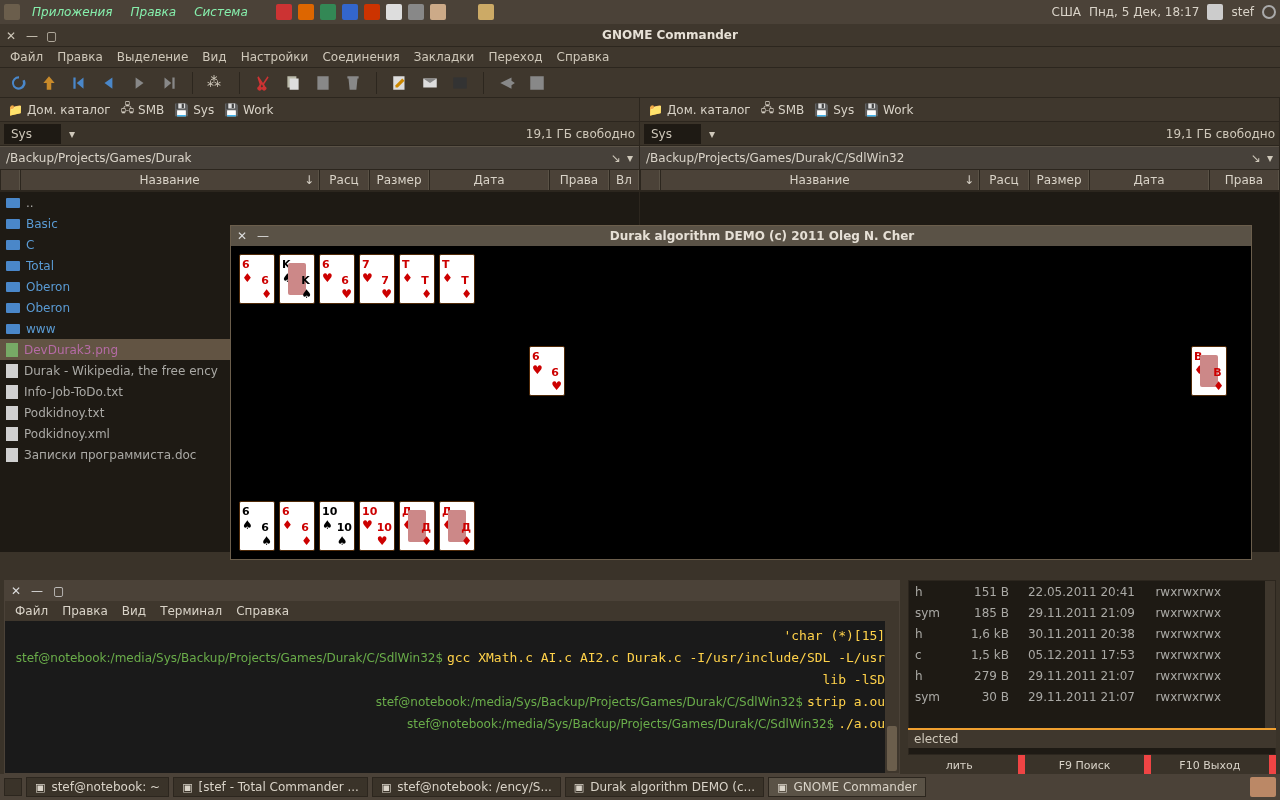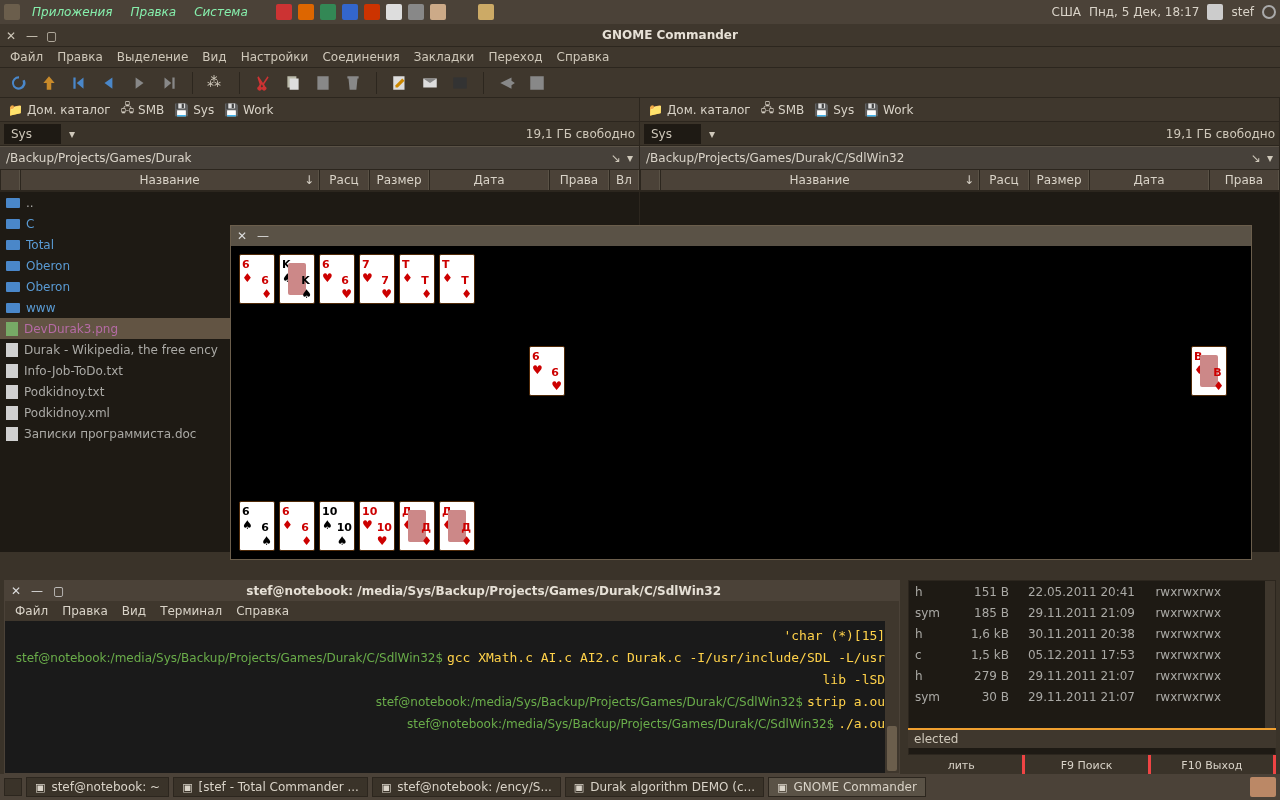--- a/index.html
+++ b/index.html
@@ -38,21 +38,21 @@
 .imgi { width:12px; height:14px; background:#7a6; display:inline-block; }
 .fn-blue { color:#5a9bd4; }
 .fn-gray { color:#aaa9a5; }
 .fn-magenta { color:#b56ba5; }
 .sel-row { background:#625443; }
 .frow .cell { overflow:hidden; white-space:nowrap; }
 .frow .cName { flex:0 0 260px; }
 .frow .cSize { flex:0 0 60px; text-align:right; }
 .frow .cDate { flex:0 0 120px; text-align:right; }
 .frow .cPerm { flex:0 0 80px; text-align:right; }
-.fkey { flex:1; display:flex; align-items:center; justify-content:center; border-right:3px solid #ef4444; color:#d9d3c8; cursor:pointer; }
+.fkey { flex:1; display:flex; align-items:center; justify-content:center; border-right:7px solid #ef4444; color:#d9d3c8; cursor:pointer; }
 
 .durak { position:absolute; left:230px; top:225px; width:1022px; height:335px; background:#000; border:1px solid #6b5e4c; z-index:5; }
 .durak-tb { height:20px; background:#5a5246; display:flex; align-items:center; gap:10px; padding:0 6px; }
 .durak-tb .dt-title { flex:1; text-align:center; color:#e6e0d6; font-weight:bold; }
 .durak-area { position:relative; width:100%; height:calc(100% - 20px); }
 .card { position:absolute; width:36px; height:50px; background:#fff; border:1px solid #502a08; border-radius:2px; font-family:serif; }
 .card .rank { font-size:11px; font-weight:bold; }
 .card .top { position:absolute; top:2px; left:2px; }
 .card .bot { position:absolute; bottom:2px; right:2px; }
 .red { color:#c00; }
@@ -215,20 +215,24 @@
         <div class="col" style="width:60px">Права</div>
         <div class="col" style="width:30px">Вл</div>
       </div>
       <div class="filelist" id="leftlist">
           <div class="frow">
             <span class="fldr"></span>
             <span class="cell cName fn-gray">..</span>
           </div>
           <div class="frow">
             <span class="fldr"></span>
+            <span class="cell cName fn-blue">Basic</span>
+          </div>
+          <div class="frow">
+            <span class="fldr"></span>
             <span class="cell cName fn-blue">C</span>
           </div>
           <div class="frow">
             <span class="fldr"></span>
             <span class="cell cName fn-blue">Total</span>
           </div>
           <div class="frow">
             <span class="fldr"></span>
             <span class="cell cName fn-blue">Oberon</span>
           </div>
@@ -296,20 +300,21 @@
       </div>
       <div class="filelist"></div>
     </div>
   </div>
 </div>
 
 <div class="durak">
   <div class="durak-tb">
     <span style="color:#ddd">✕</span>
     <span style="color:#ddd">—</span>
+    <span class="dt-title">Durak algorithm DEMO (c) 2011 Oleg N. Cher</span>
   </div>
   <div class="durak-area" id="durak-area">
       <div class="card" style="left: 8px; top: 8px;">
         <div class="top red"><span class="rank">6</span><br>♦</div>
         <div class="bot red"><span class="rank">6</span><br>♦</div>
       </div>
       <div class="card" style="left: 48px; top: 8px;">
         <div class="top blk"><span class="rank">K</span><br>♠</div>
         <div class="face"></div>
         <div class="bot blk"><span class="rank">K</span><br>♠</div>
@@ -412,21 +417,20 @@
   <div class="fkey">лить</div>
   <div class="fkey">F9 Поиск</div>
   <div class="fkey">F10 Выход</div>
 </div>
 
 <div class="term">
   <div class="term-tb">
     <span style="color:#ddd">✕</span>
     <span style="color:#ddd">—</span>
     <span style="color:#ddd">▢</span>
-    <span class="tt-title">stef@notebook: /media/Sys/Backup/Projects/Games/Durak/C/SdlWin32</span>
   </div>
   <div class="term-menu">
     <span>Файл</span>
     <span>Правка</span>
     <span>Вид</span>
     <span>Терминал</span>
     <span>Справка</span>
   </div>
   <div class="term-body" id="termbody">'char (*)[15]'
 <span class="prompt">stef@notebook:/media/Sys/Backup/Projects/Games/Durak/C/SdlWin32$ </span>gcc XMath.c AI.c AI2.c Durak.c -I/usr/include/SDL -L/usr/lib -lSDL

